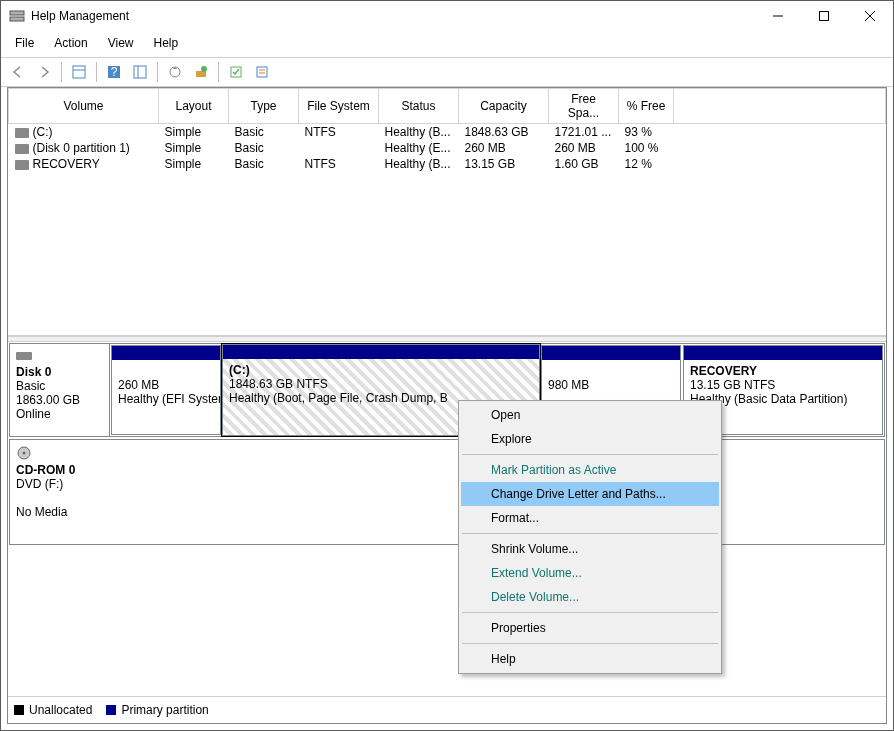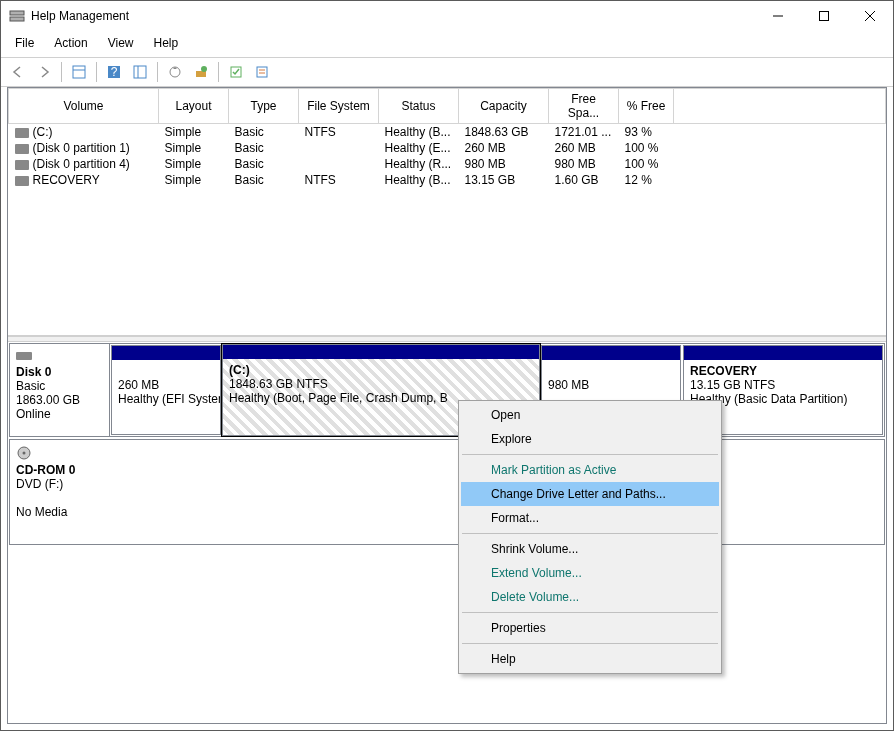--- a/index.html
+++ b/index.html
@@ -174,31 +174,20 @@
             <td>Simple</td>
             <td>Basic</td>
             <td></td>
             <td>Healthy (E...</td>
             <td>260 MB</td>
             <td>260 MB</td>
             <td>100 %</td>
             <td></td>
           </tr>
           <tr>
-            <td><span class="vol-icon"></span>(Disk 0 partition 4)</td>
-            <td>Simple</td>
-            <td>Basic</td>
-            <td></td>
-            <td>Healthy (R...</td>
-            <td>980 MB</td>
-            <td>980 MB</td>
-            <td>100 %</td>
-            <td></td>
-          </tr>
-          <tr>
             <td><span class="vol-icon"></span>RECOVERY</td>
             <td>Simple</td>
             <td>Basic</td>
             <td>NTFS</td>
             <td>Healthy (B...</td>
             <td>13.15 GB</td>
             <td>1.60 GB</td>
             <td>12 %</td>
             <td></td>
           </tr>
@@ -256,20 +245,30 @@
             <circle cx="8" cy="7" r="6" fill="#ccc" stroke="#666"></circle>
             <circle cx="8" cy="7" r="1.5" fill="#666"></circle>
           </svg><br>
         <b>CD-ROM 0</b><br>
         <span>DVD (F:)</span><br><br>
         <span>No Media</span>
       </div>
       <div class="parts"></div>
     </div>
     <div style="flex:1"></div>
+    <div class="legend">
+      <span>
+          <span class="sw black"></span>
+          <span>Unallocated</span>
+        </span>
+      <span>
+          <span class="sw navy"></span>
+          <span>Primary partition</span>
+        </span>
+    </div>
 
     <div class="ctxmenu" style="left:450px; top:58px;">
       <div class="ctxitem">Open</div>
       <div class="ctxitem">Explore</div>
       <div class="ctxdiv"></div>
       <div class="ctxitem disabled">Mark Partition as Active</div>
       <div class="ctxitem highlight">Change Drive Letter and Paths...</div>
       <div class="ctxitem">Format...</div>
       <div class="ctxdiv"></div>
       <div class="ctxitem">Shrink Volume...</div>

